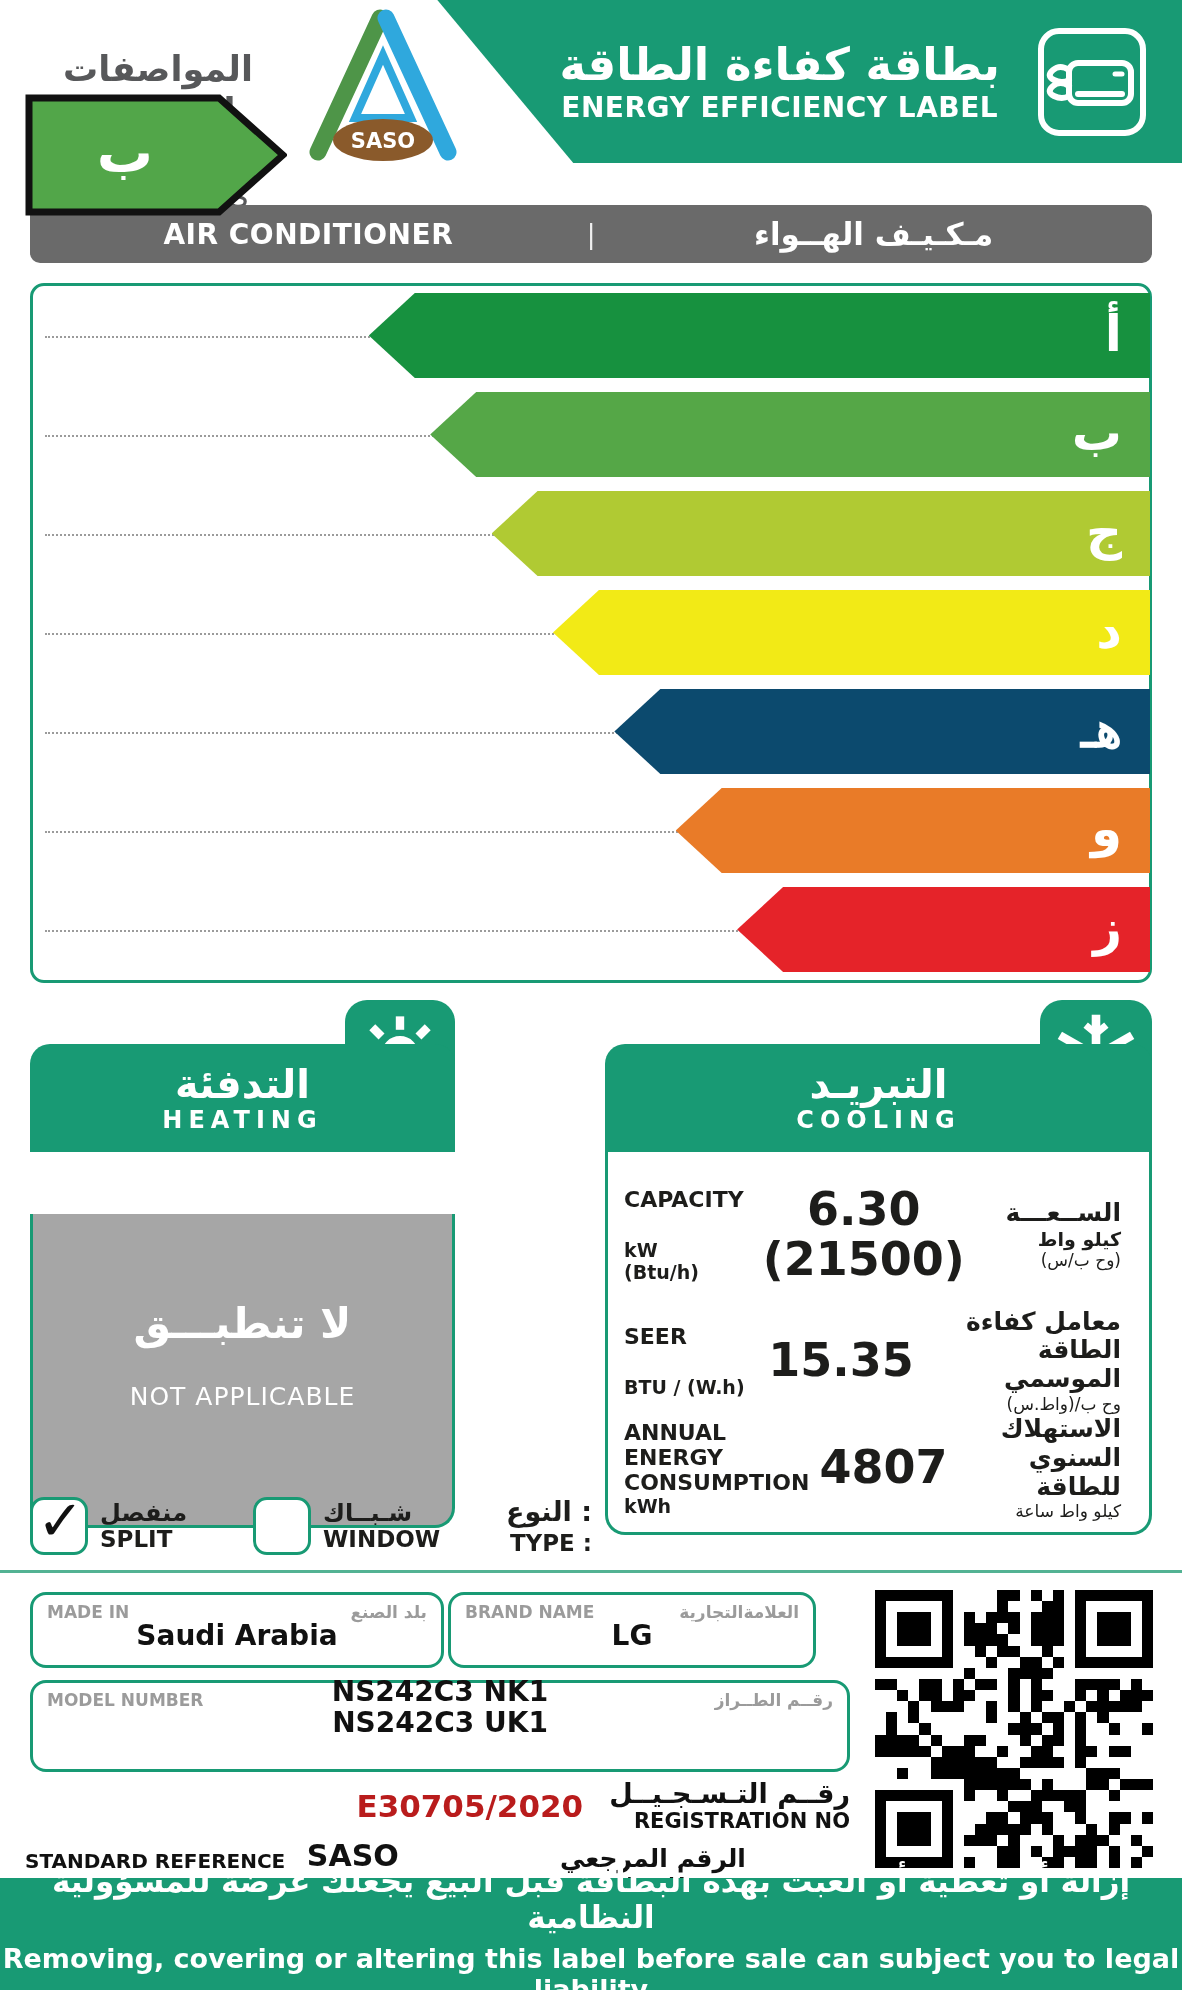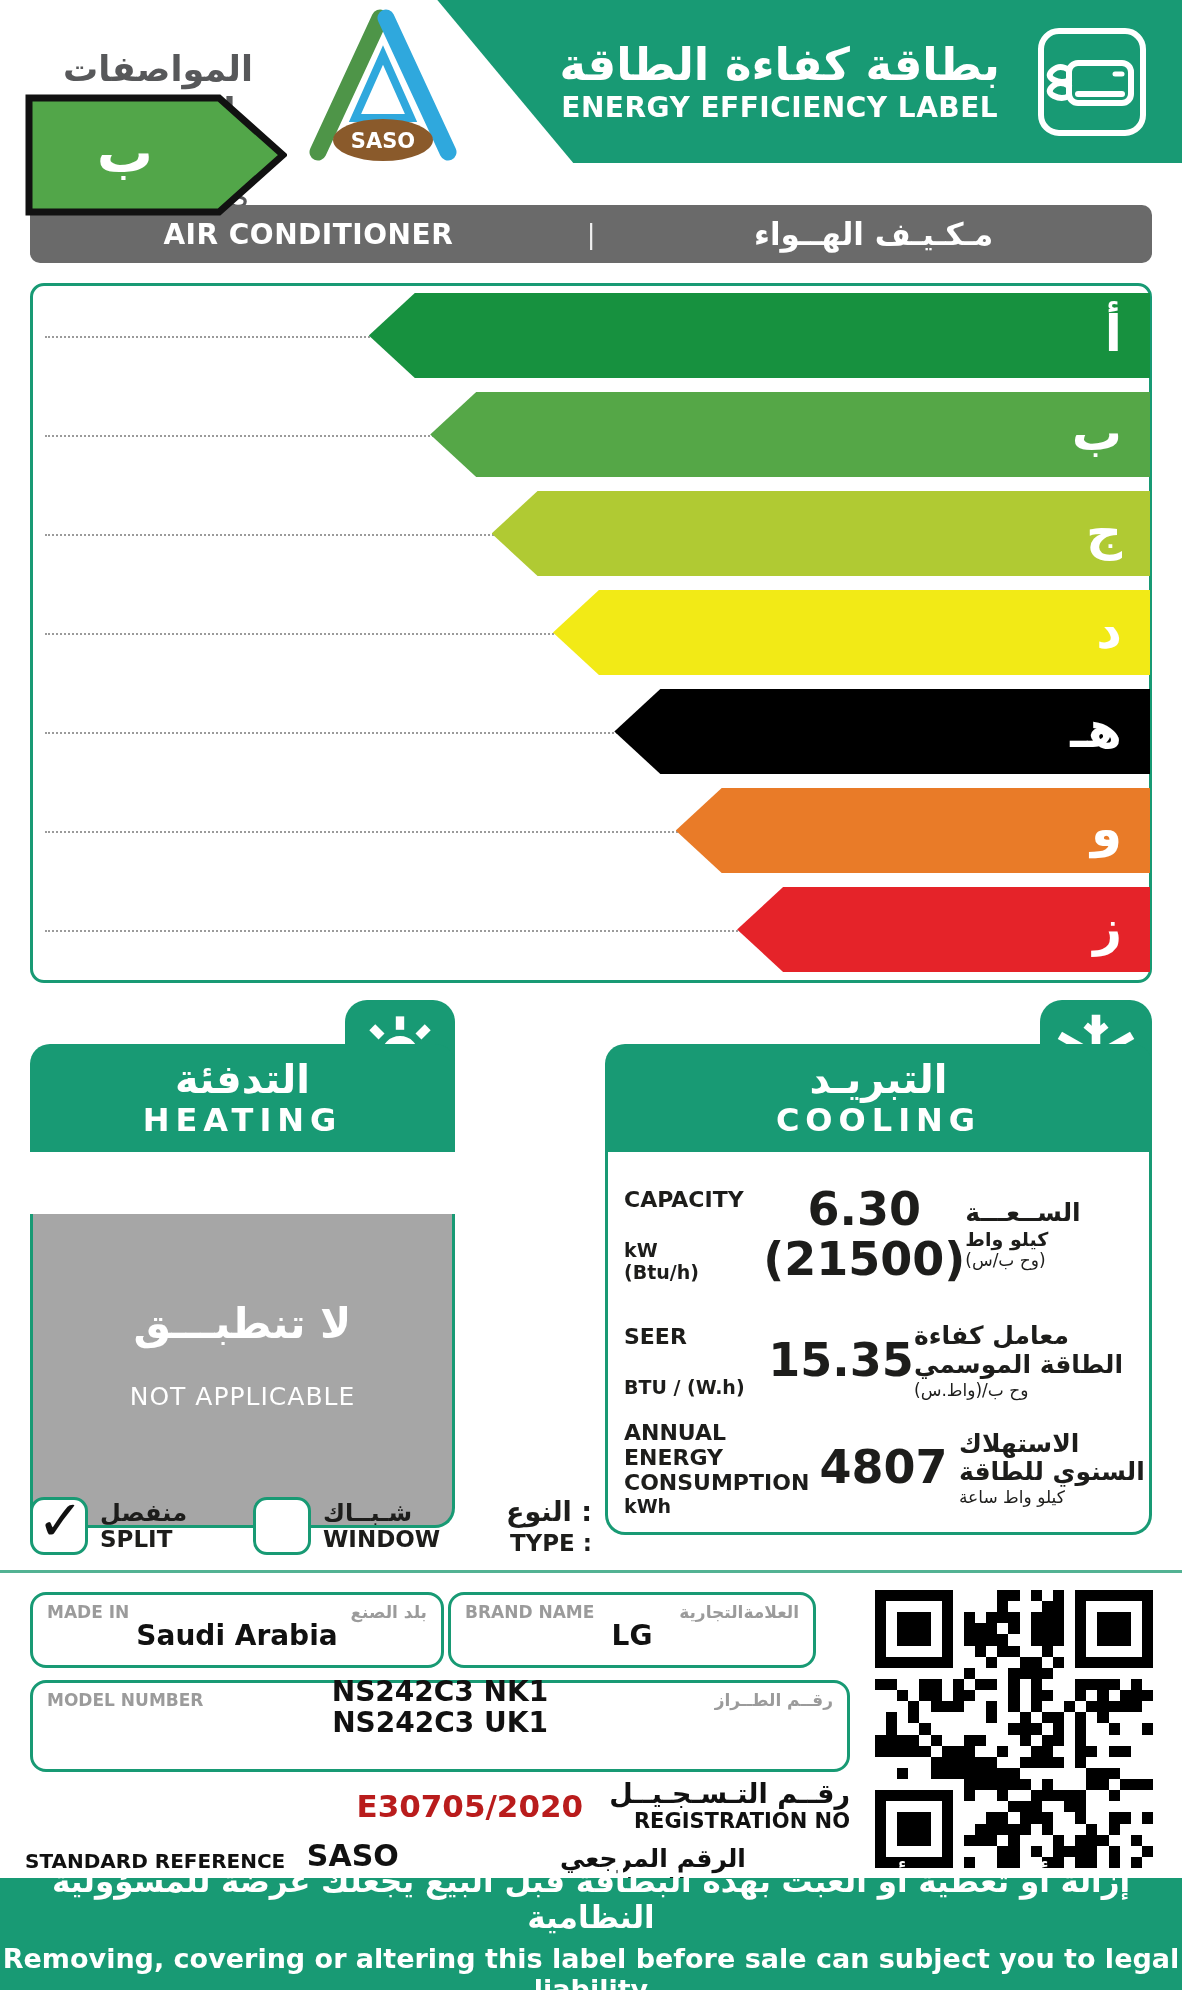--- a/index.html
+++ b/index.html
@@ -34,34 +34,34 @@
   .rate-bar { position:absolute; right:-1px; top:7px; height:85px; clip-path:polygon(0 50%, 46px 0, 100% 0, 100% 100%, 46px 100%); }
   .rate-letter { position:absolute; right:28px; top:50%; transform:translateY(-54%); color:#fff; font-size:50px; font-weight:bold; }
   .current { position:absolute; left:25px; top:94px; width:262px; height:122px; }
   .current .letter { position:absolute; left:0; top:50%; width:200px; transform:translateY(-54%); text-align:center; color:#fff; font-size:56px; font-weight:bold; }
 
   
   .icon-tab { position:absolute; background:var(--brand); border-radius:22px; display:flex; align-items:center; justify-content:center; }
   .sec-head { position:absolute; height:108px; background:var(--brand); border-radius:20px 20px 0 0; display:flex; flex-direction:column;
               align-items:center; justify-content:center; color:#fff; }
   .sec-head .ar { font-size:40px; font-weight:bold; line-height:1.1; }
-  .sec-head .en { font-size:32px; font-weight:bold; letter-spacing:6px; }
+  .sec-head .en { font-size:24px; font-weight:bold; letter-spacing:6px; }
   .heat-body { position:absolute; left:30px; top:1214px; width:425px; height:314px; background:#a6a6a6; border:3px solid var(--brand);
                border-top:none; border-radius:0 0 20px 20px; display:flex; flex-direction:column; align-items:center; justify-content:center;
                gap:34px; padding-bottom:30px; color:#fff; }
   .heat-body .ar { font-size:42px; font-weight:bold; }
   .heat-body .en { font-size:25px; letter-spacing:1px; }
 
   .cool-body { position:absolute; left:605px; top:1152px; width:547px; height:383px; background:#fff; border:3px solid var(--brand);
                border-top:none; border-radius:0 0 20px 20px; display:flex; flex-direction:column; padding:10px 0; }
   .c-row { flex:1; display:flex; align-items:center; color:#1d1d1b; }
   .c-en { width:160px; padding-left:16px; font-weight:bold; }
   .c-en .l1 { font-size:22px; } .c-en .l2 { font-size:19px;margin-top:27px; } .c-en .l3 { font-size:19px; }
   .c-val { flex:1; text-align:center; font-size:46px; font-weight:bold; line-height:1.08; }
-  .c-ar { width:190px; padding-right:4px; text-align:left; direction:rtl; }
+  .c-ar { width:190px; padding-right:28px; text-align:right; direction:rtl; }
   .c-ar .l1 { font-size:25px; font-weight:bold; line-height:1.15; } .c-ar .l2 { font-size:19px; font-weight:bold; } .c-ar .l3 { font-size:17px; }
   .c-ar.wide { width:235px; }
 
   
   .type-row { position:absolute; left:30px; top:1487px; width:562px; height:78px; display:flex; align-items:center; }
   .chk { width:58px; height:58px; border:3px solid var(--brand); border-radius:14px; background:#fff; position:relative; flex:none; }
   .chk .tick { position:absolute; left:4px; top:-12px; font-size:56px; font-weight:bold; color:#111; }
   .chk-lbl { margin-left:12px; font-weight:bold; color:#1d1d1b; line-height:1.1; }
   .chk-lbl .ar { font-size:24px; text-align:left; } .chk-lbl .en { font-size:23px; }
   .type-lbl { margin-left:auto; text-align:right; font-weight:bold; color:#1d1d1b; line-height:1.25; }
@@ -148,21 +148,21 @@
         <div class="rate-bar" style="width: 59%; background: rgb(176, 202, 51);">
           <div class="rate-letter">ج</div>
         </div>
       </div>
       <div class="rate-row">
         <div class="rate-bar" style="width: 53.5%; background: rgb(242, 234, 22);">
           <div class="rate-letter">د</div>
         </div>
       </div>
       <div class="rate-row">
-        <div class="rate-bar" style="width: 48%; background: #000000;">
+        <div class="rate-bar" style="width: 48%; background: #0c4a6e; font-family: Liberation Serif, serif;">
           <div class="rate-letter">هـ</div>
         </div>
       </div>
       <div class="rate-row">
         <div class="rate-bar" style="width: 42.5%; background: rgb(233, 123, 40);">
           <div class="rate-letter">و</div>
         </div>
       </div>
       <div class="rate-row">
         <div class="rate-bar" style="width: 37%; background: rgb(229, 35, 41);">

